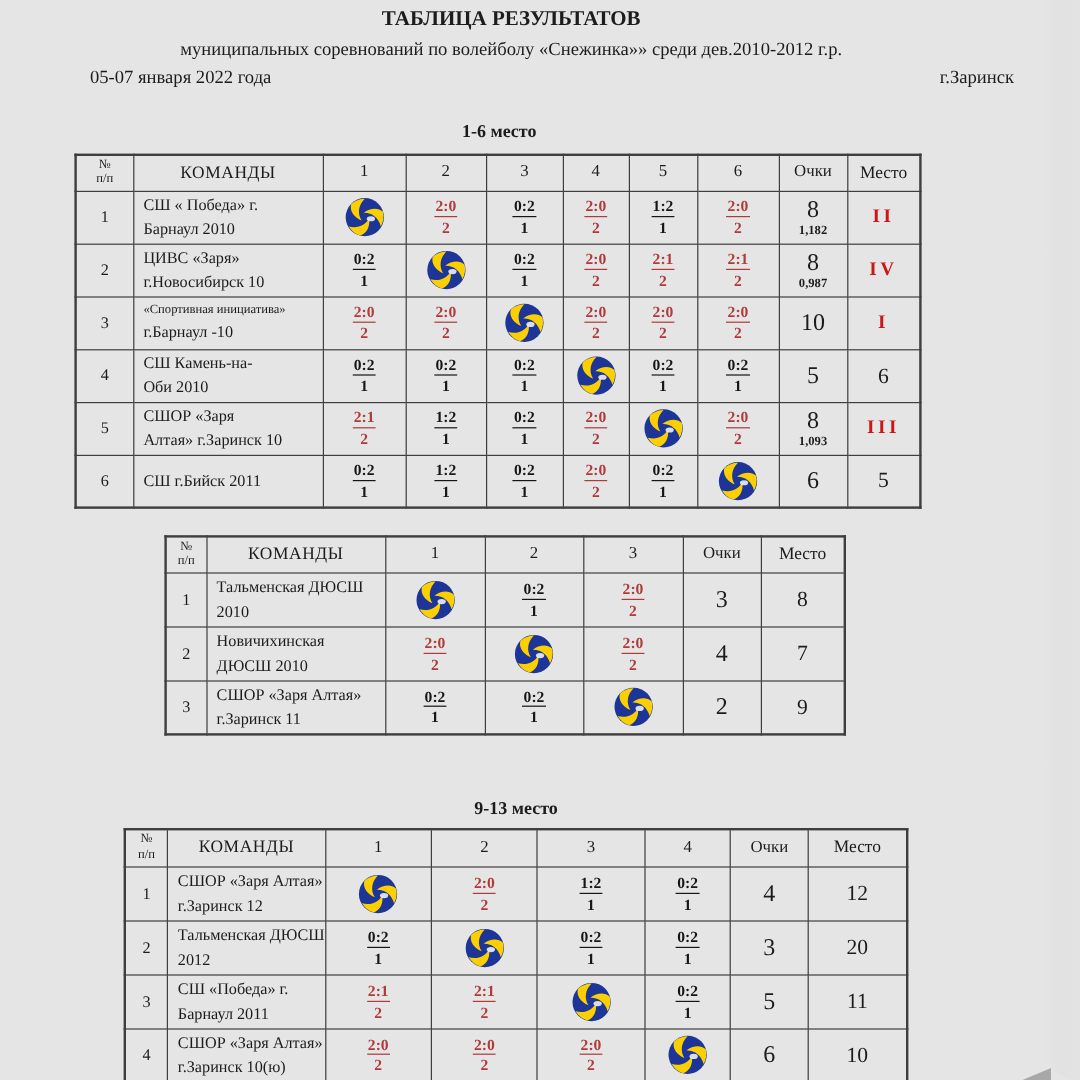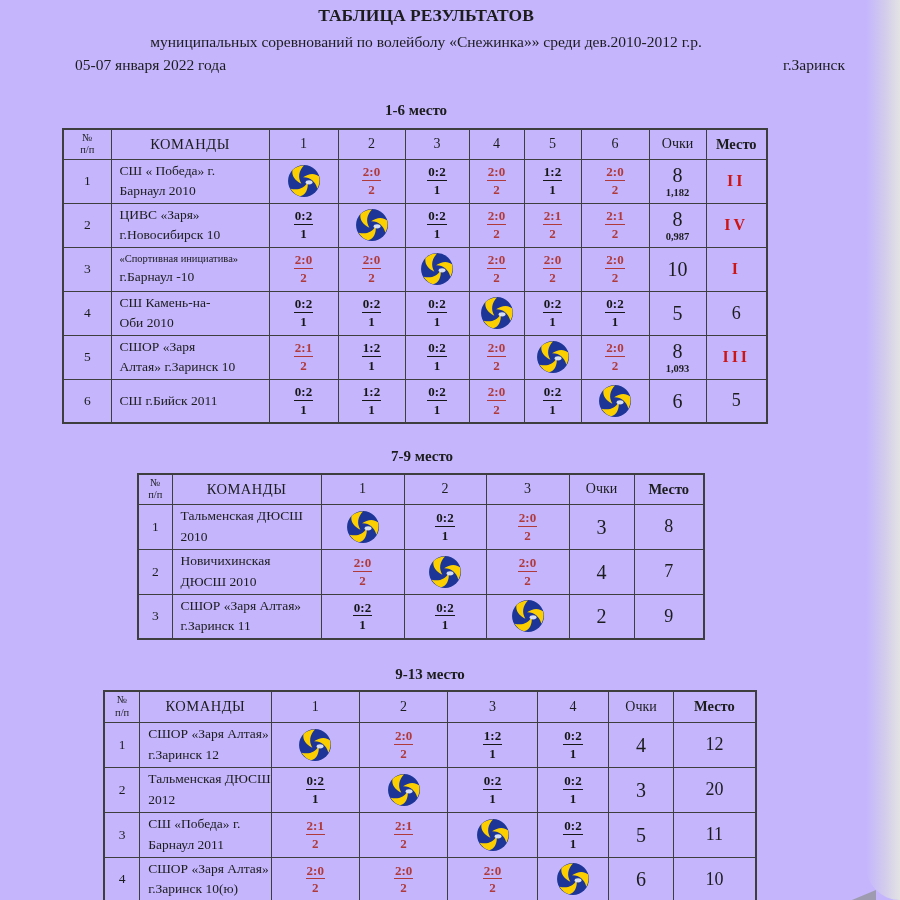--- a/index.html
+++ b/index.html
@@ -1,20 +1,20 @@
 <!DOCTYPE html>
 <html style="--win-color: #b03a3a; --place-color: #cc1515;"><head>
 <meta charset="utf-8">
 <style>
   * { box-sizing: border-box; margin: 0; padding: 0; }
   html, body { background: #ffffff; }
   .page {
     position: relative;
     width: 900px; height: 900px;
-    background: #c4b5fd;
+    background: #e5e5e5;
     overflow: hidden;
     font-family: "Liberation Serif", "DejaVu Serif", serif;
     color: #1c1c1c;
   }
   
   .photo-edge {
     position: absolute; top: 0; right: 0; width: 34px; height: 100%;
     background: linear-gradient(90deg, rgba(222,222,222,0) 0%, rgba(223,223,223,0.55) 55%, #e3e3e3 100%);
     border-bottom-left-radius: 60px;
     pointer-events: none;
@@ -33,21 +33,21 @@
   .doc-final   { text-align: center; font-size: 14px; margin-top: 8px; letter-spacing: .5px; }
 
   .section { position: absolute; }
   .section-title { text-align: center; font-weight: bold; font-size: 15px; line-height: 20px; }
 
   table { border-collapse: collapse; table-layout: fixed; border: 2px solid #3e3e3e; }
   th, td { border: 1px solid #3e3e3e; text-align: center; vertical-align: middle; overflow: hidden; }
   th { font-weight: normal; font-size: 14px; }
   th.th-num   { font-size: 10.5px; line-height: 1.2; white-space: pre-line; }
   th.th-teams { font-size: 14.5px; letter-spacing: .5px; }
-  th.th-place { font-weight: bold; font-size: 14.5px; }
+  th.th-place { font-weight: normal; font-size: 14.5px; }
   td.num-cell { font-size: 13.5px; }
   td.team-cell{ text-align: left; padding-left: 8px; font-size: 13.5px; line-height: 1.5; }
   .team-line  { white-space: nowrap; }
   .team-line.small { font-size: 10.5px; }
 
   .score { display: flex; flex-direction: column; align-items: center;
            font-weight: bold; font-size: 13px; line-height: 1.2; }
   .score .s-top { border-bottom: 1.5px solid currentColor; padding: 0 1px; }
   .score .s-bot { margin-top: 1px; }
   .score.win  { color: var(--win-color, #b03a3a); justify-content: flex-end; }
@@ -419,21 +419,20 @@
               </td>
               <td class="points-cell">
                 <div class="pts-main">6</div>
               </td>
               <td class="place-cell"><span class="place-num">5</span></td>
             </tr>
           </tbody>
         </table>
       </div>
       <div class="section" style="left: 137px; top: 446px; width: 570px;">
-        <div class="section-title" style="margin-bottom: 7px;">7-9 место</div>
         <table>
           <colgroup>
             <col style="width: 34px;">
             <col style="width: 149px;">
             <col style="width: 83px;">
             <col style="width: 82px;">
             <col style="width: 83px;">
             <col style="width: 65px;">
             <col style="width: 70px;">
           </colgroup>

